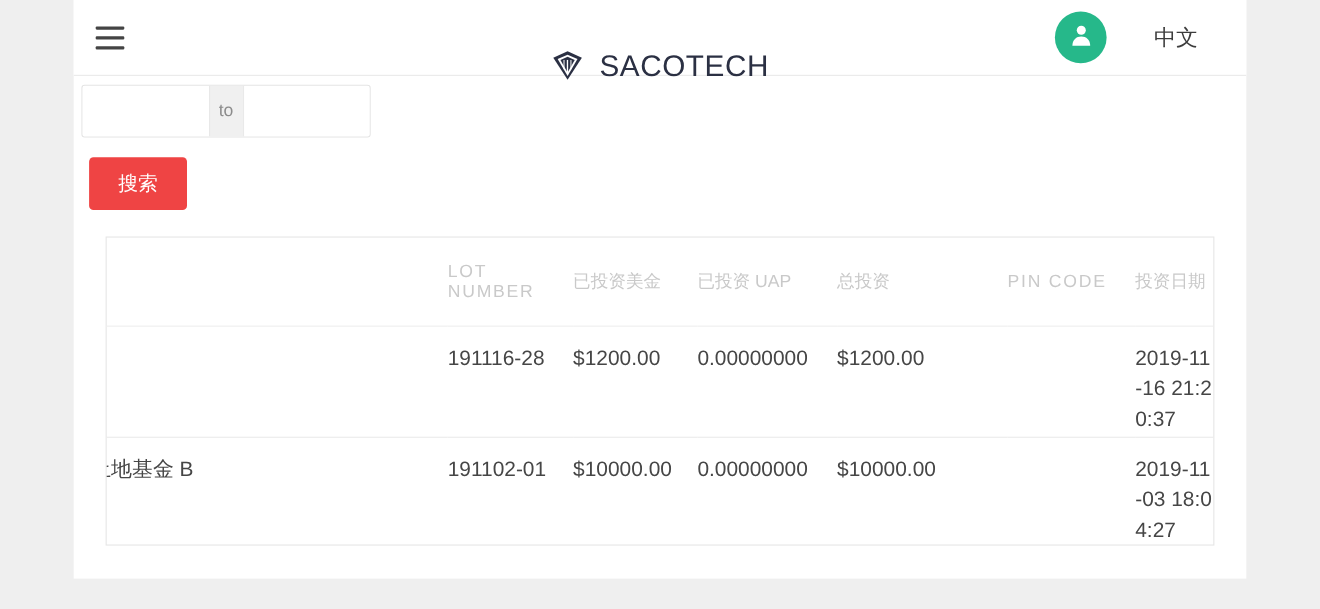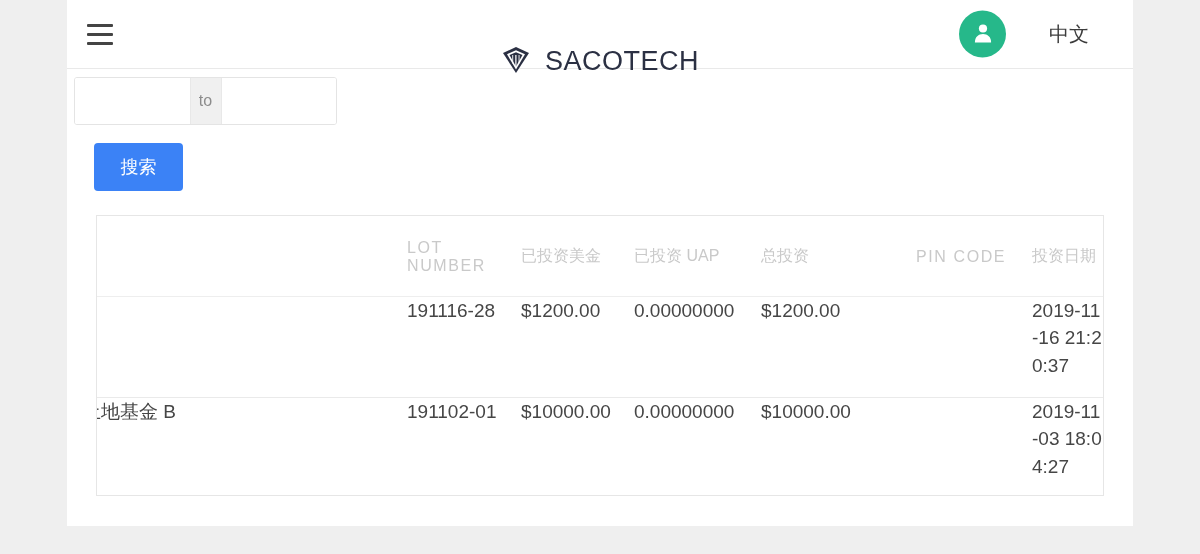--- a/index.html
+++ b/index.html
@@ -135,25 +135,25 @@
     border-right: 1px solid #e8e8e8;
     display: flex;
     align-items: center;
     justify-content: center;
     font-size: 16px;
     color: #8c8c8c;
   }
 
   #search-button {
     position: absolute;
-    left: 27px;
+    left: 14px;
     top: 74px;
     width: 89px;
     height: 48px;
-    background: #3b82f6;
+    background: #ef4444;
     color: #ffffff;
     border: none;
     border-radius: 4px;
     font-size: 18px;
     cursor: pointer;
     font-family: Liberation Serif, serif;
   }
 
   
   #table-wrap {
@@ -191,20 +191,21 @@
     border-bottom: 1px solid #eeeeee;
     padding-top: 2px;
   }
   #investments-table thead th.eng { letter-spacing: 1.6px; }
 
   #investments-table tbody td {
     height: 101px;
     color: #464646;
     font-size: 19px;
     border-bottom: 1px solid #eaeaea;
+    padding-top: 16px;
     line-height: 1.45;
   }
   #investments-table tbody tr:last-child td { border-bottom: none; }
 
   
   .col-name   { width: 420px; }
   .col-lot    { width: 114px; }
   .col-usd    { width: 113px; }
   .col-uap    { width: 127px; margin-left: 32px; }
   .col-total  { width: 155px; margin-left: 32px; }

